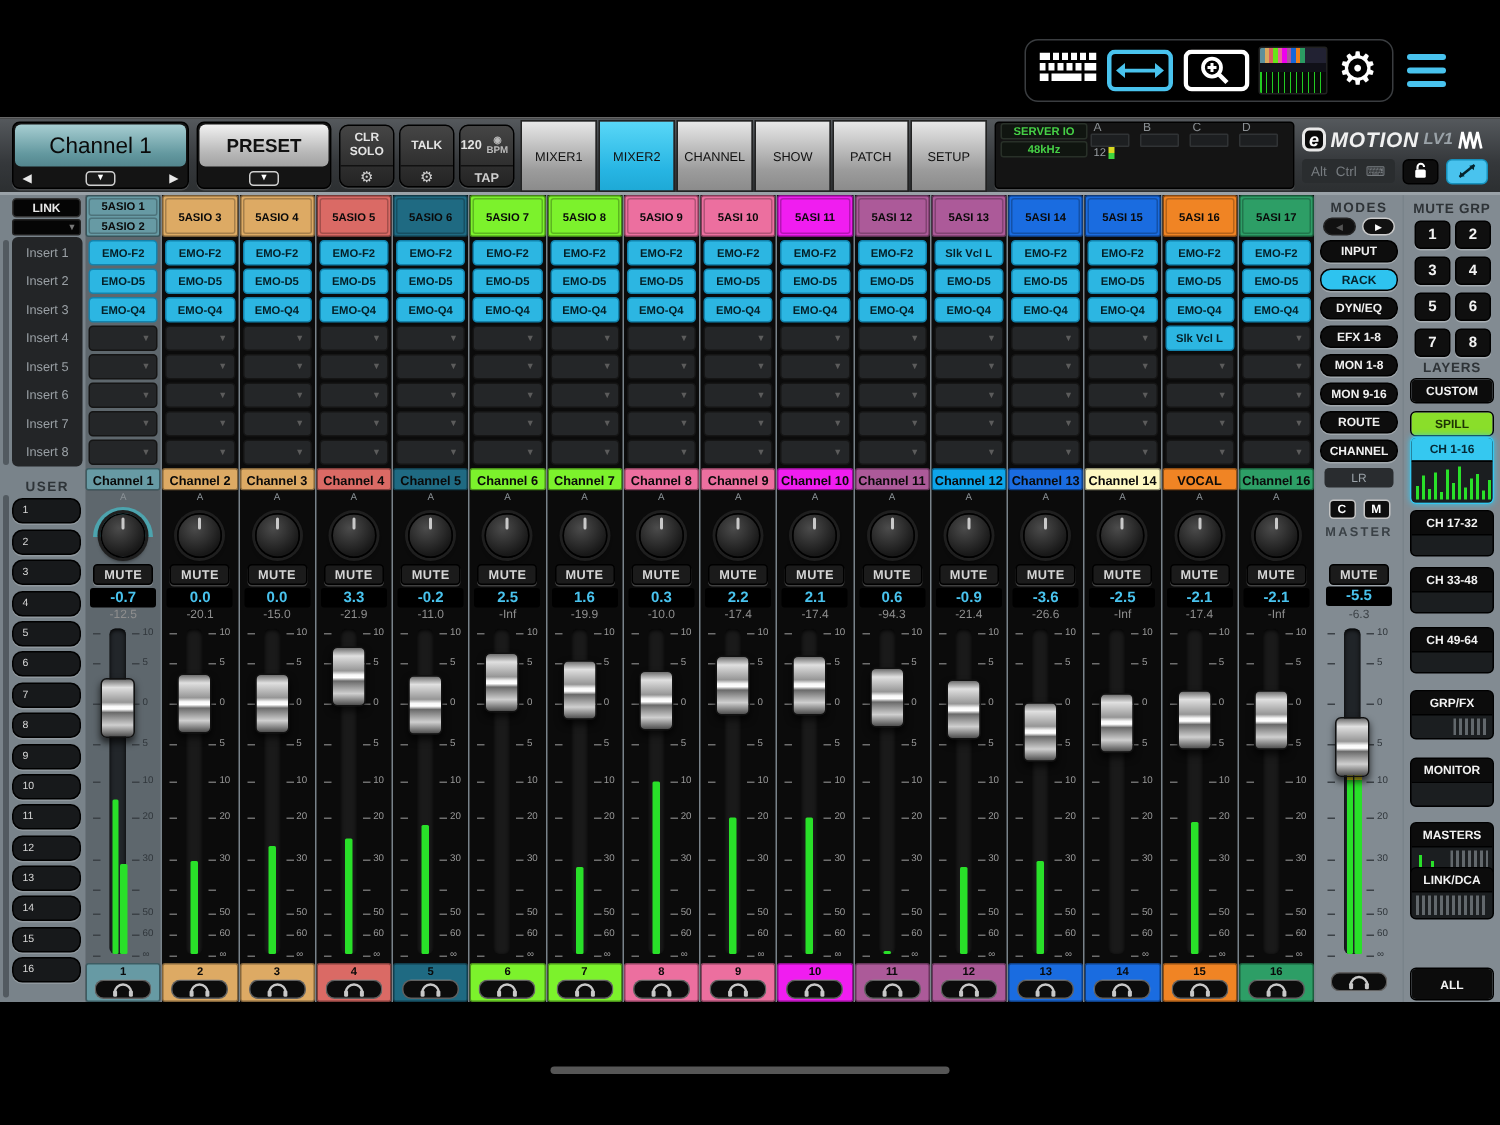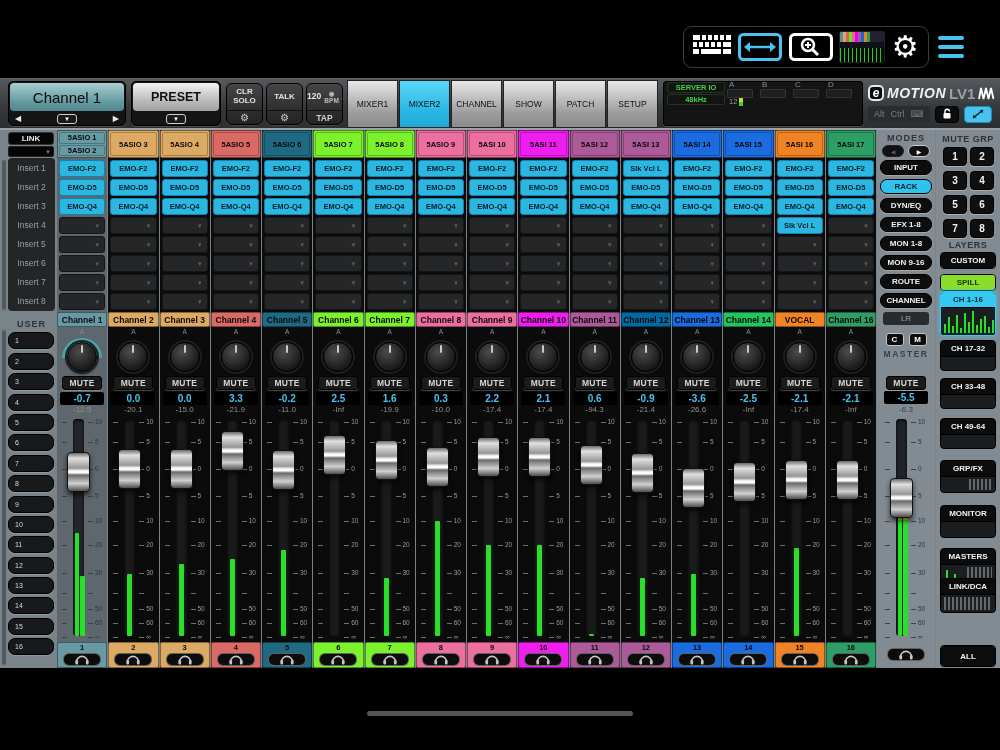--- a/index.html
+++ b/index.html
@@ -71,21 +71,21 @@
   .slotgrp .cnt { color:#9a9fa3; font-size:7.5px; line-height:8px; padding-left:2px; display:flex; gap:2px; align-items:center;}
   #led { width:4px; height:8px; display:flex; flex-direction:column; }
   #led div:first-child { flex:1; background:#d8d820; }
   #led div:last-child { flex:1; background:#3fd43f; }
   #logo-blk { position:absolute; left:868px; top:3px; width:128px; height:45px; }
   #logo-r1 { display:flex; align-items:center; gap:3px; height:22px; }
   #logo-e { width:16px; height:16px; border:2px solid #e8e8e8; border-radius:5px; background:#0a0a0a;
     color:#fff; font-weight:bold; font-style:italic; font-size:12px; display:flex; align-items:center;
     justify-content:center; }
   #logo-txt { color:#f0f0f0; font-size:14px; font-weight:bold; font-style:italic; letter-spacing:.5px; }
-  #logo-lv1 { color:#9aa2a8; font-size:15px; font-weight:bold; }
+  #logo-lv1 { color:#9aa2a8; font-size:11px; font-style:italic; font-weight:bold; }
   #logo-r2 { display:flex; align-items:center; gap:5px; height:20px; }
   #altctrl { background:#2a2d2f; border-radius:3px; height:16px; display:flex; align-items:center;
     gap:6px; padding:0 6px; color:#777c80; font-size:9px; }
   #lockbtn { width:24px; height:17px; background:#0d0d0d; border-radius:4px; border:1px solid #000;
     display:flex; align-items:center; justify-content:center; }
   #snapbtn { width:28px; height:17px; background:#49c3ee; border-radius:4px; border:1px solid #1690bb;
     display:flex; align-items:center; justify-content:center; }
 
   
   #mixer { position:absolute; left:0; top:128px; width:1000px; height:540px; background:#79838a;
@@ -1377,21 +1377,21 @@
             <div class="slot">
               <span class="dd">▼</span>
             </div>
             <div class="slot">
               <span class="dd">▼</span>
             </div>
             <div class="slot">
               <span class="dd">▼</span>
             </div>
           </div>
-          <div class="s-name" style="background: #0369a1; text-align: right;">Channel 12</div>
+          <div class="s-name" style="background: #0ea5e9; text-align: right;">Channel 12</div>
           <div class="s-bus">A</div>
           <div class="s-knob">
             <div class="knob">
               <div class="kind"></div>
             </div>
           </div>
           <div class="s-mrow">
             <div class="mutebtn">MUTE</div>
           </div>
           <div class="s-grow">
@@ -1549,21 +1549,21 @@
             <div class="slot">
               <span class="dd">▼</span>
             </div>
             <div class="slot">
               <span class="dd">▼</span>
             </div>
             <div class="slot">
               <span class="dd">▼</span>
             </div>
           </div>
-          <div class="s-name" style="background: #22c55e;">Channel 14</div>
+          <div class="s-name" style="background: #fef9c3;">Channel 14</div>
           <div class="s-bus">A</div>
           <div class="s-knob">
             <div class="knob">
               <div class="kind"></div>
             </div>
           </div>
           <div class="s-mrow">
             <div class="mutebtn">MUTE</div>
           </div>
           <div class="s-grow">

